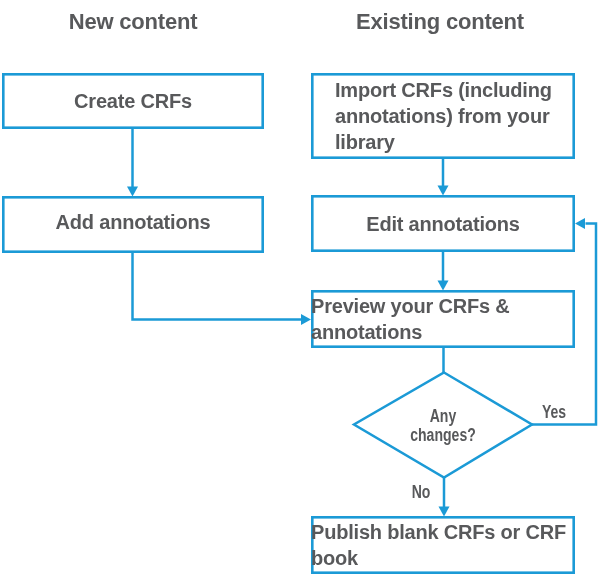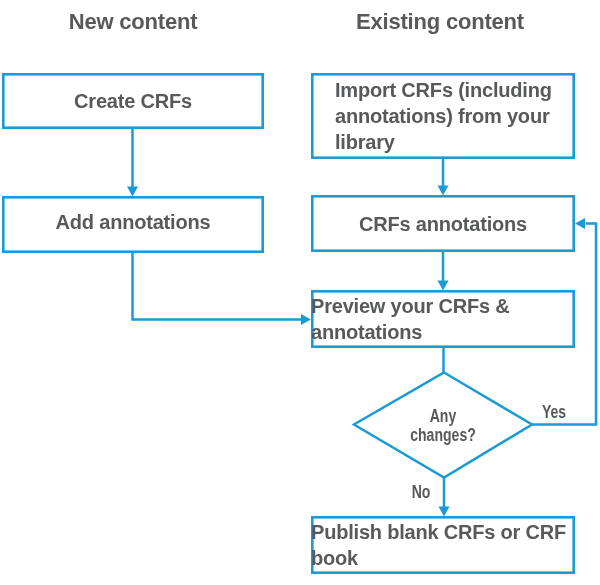--- a/index.html
+++ b/index.html
@@ -70,21 +70,21 @@
       <polygon points="444,516.5 438.5,506.5 449.5,506.5"></polygon>
     </g>
   </svg>
 
   <div class="hdr" id="hdr-existing">Existing content</div>
   <div class="hdr" id="hdr-new">New content</div>
 
   <div class="node" id="node-create">Create CRFs</div>
   <div class="node" id="node-add">Add annotations</div>
   <div class="node" id="node-import">Import CRFs (including annotations) from your library</div>
-  <div class="node" id="node-edit">CRFs annotations</div>
+  <div class="node" id="node-edit">Edit annotations</div>
   <div class="node" id="node-preview">Preview your CRFs &amp; annotations</div>
   <div class="node" id="node-publish">Publish blank CRFs or CRF book</div>
 
   <div class="lbl" id="lbl-decision">Any changes?</div>
   <div class="lbl" id="lbl-yes">Yes</div>
   <div class="lbl" id="lbl-no">No</div>
 
 </div>
 
 </body></html>

